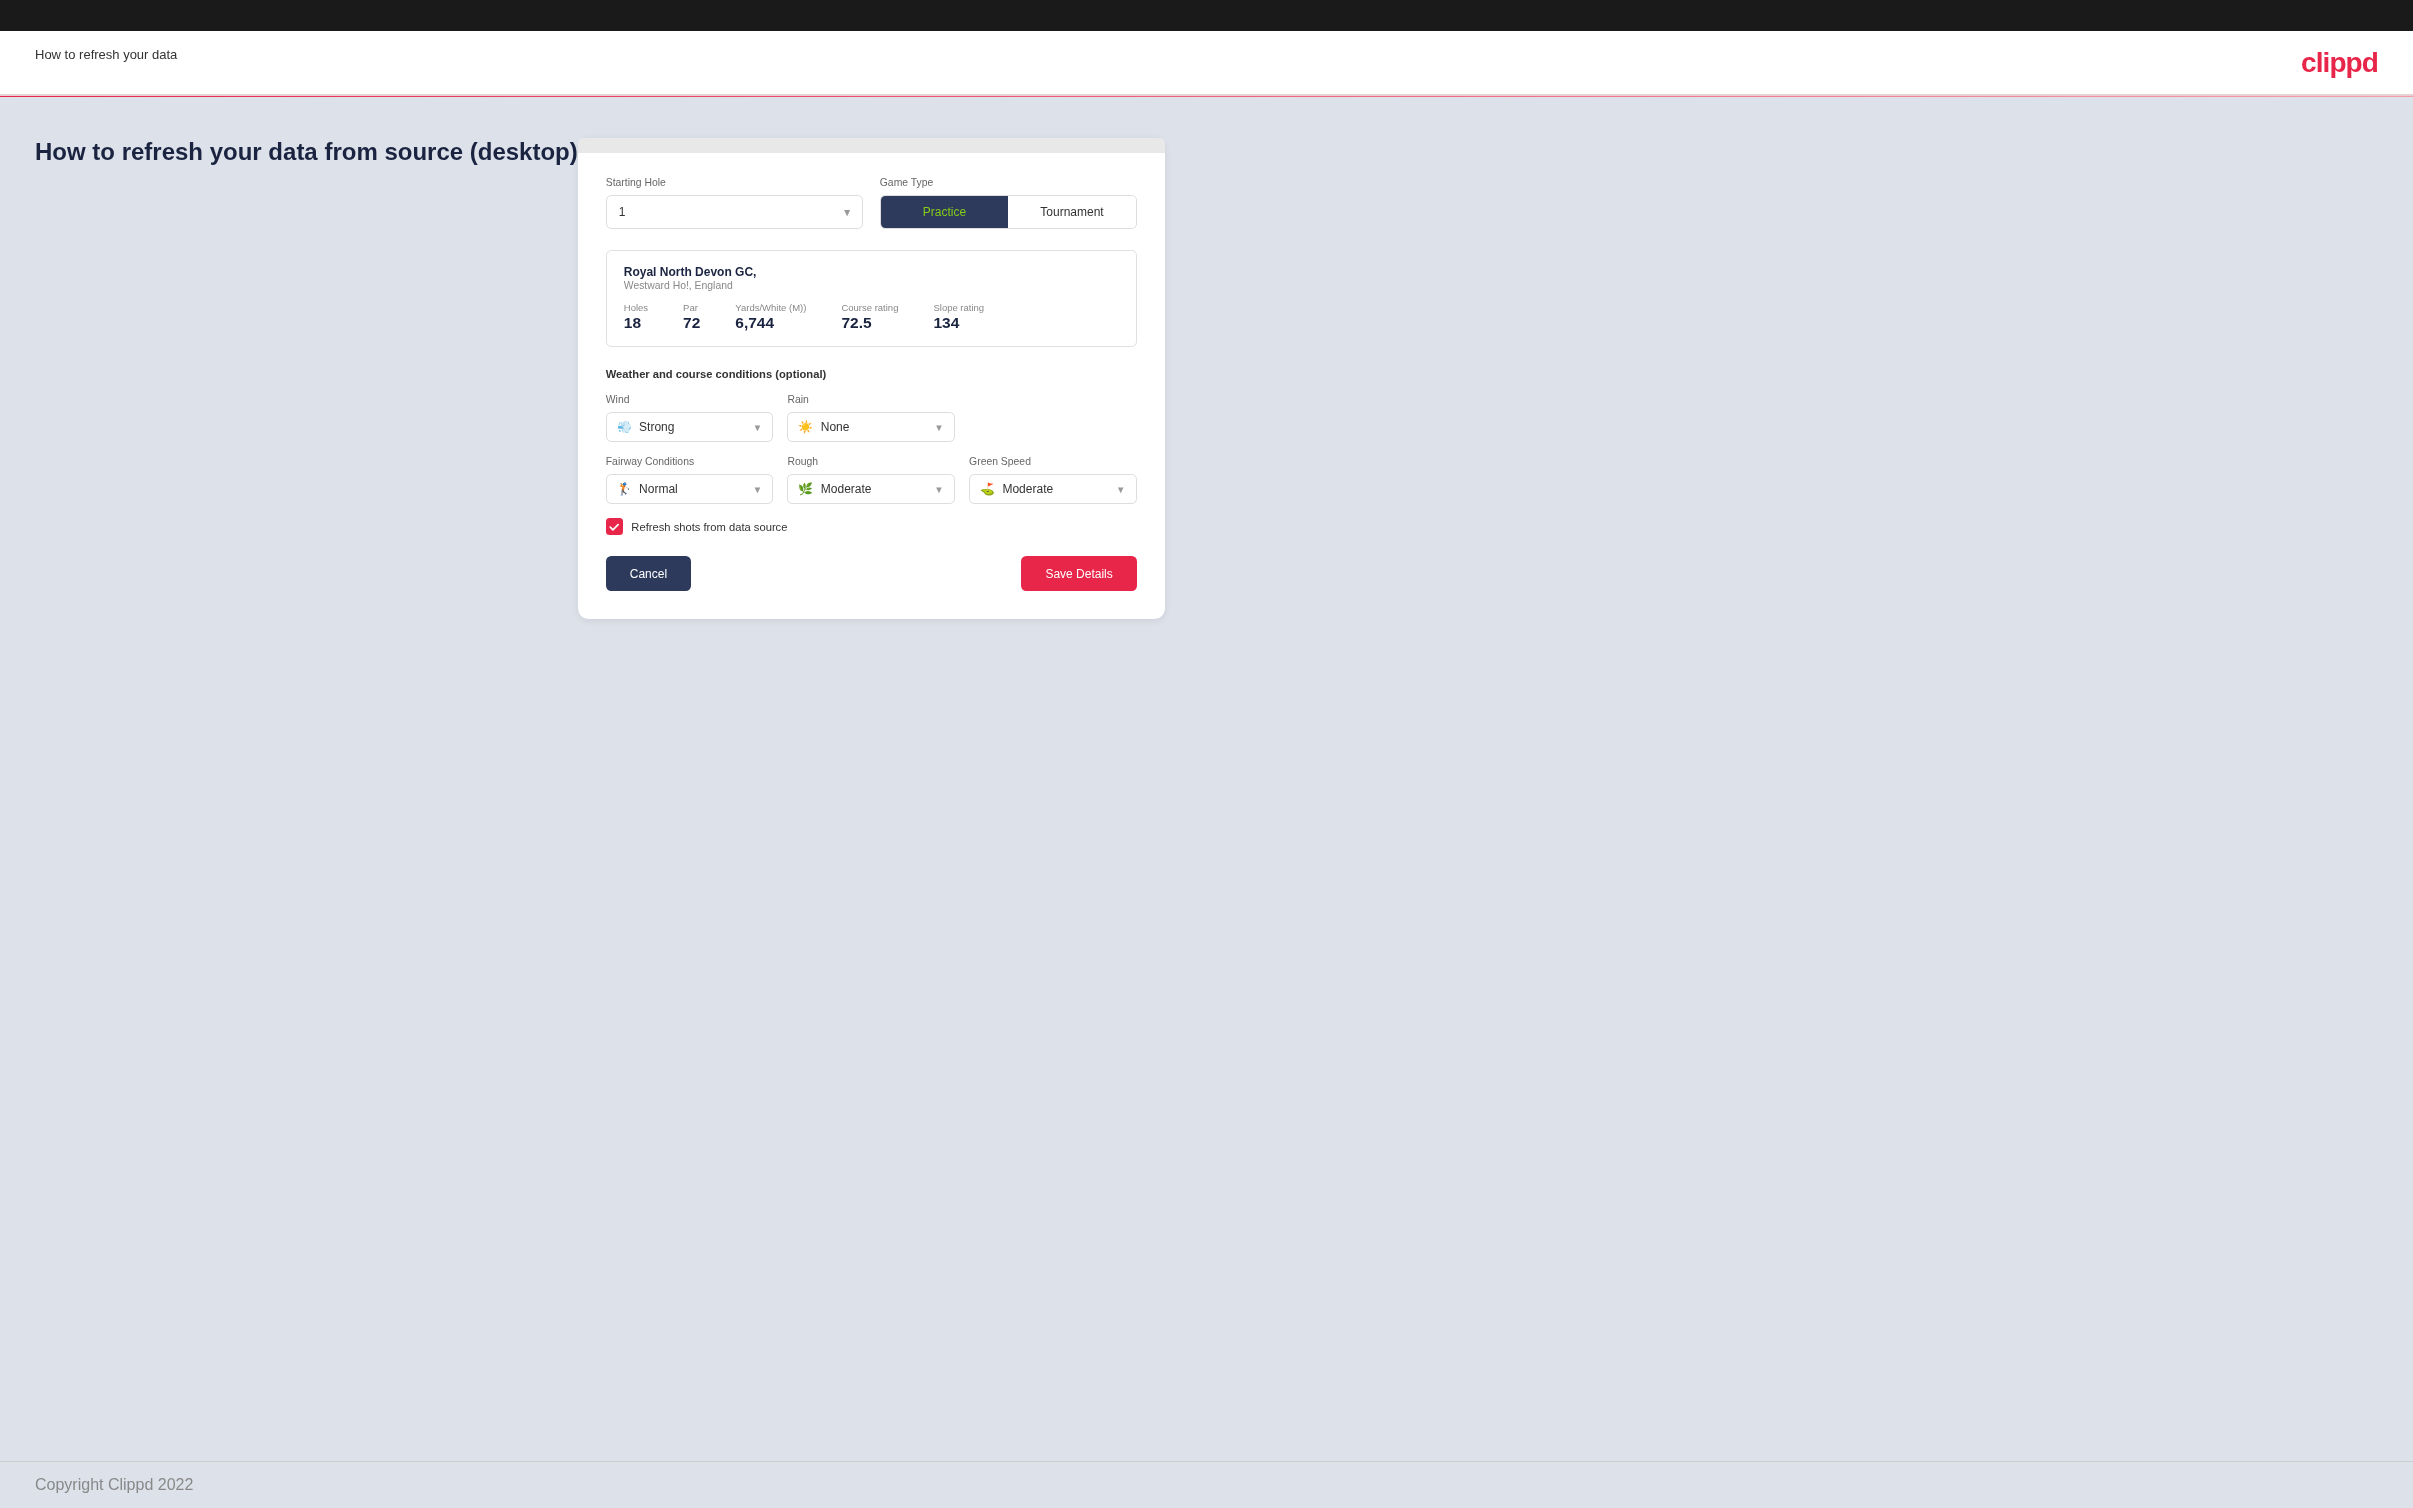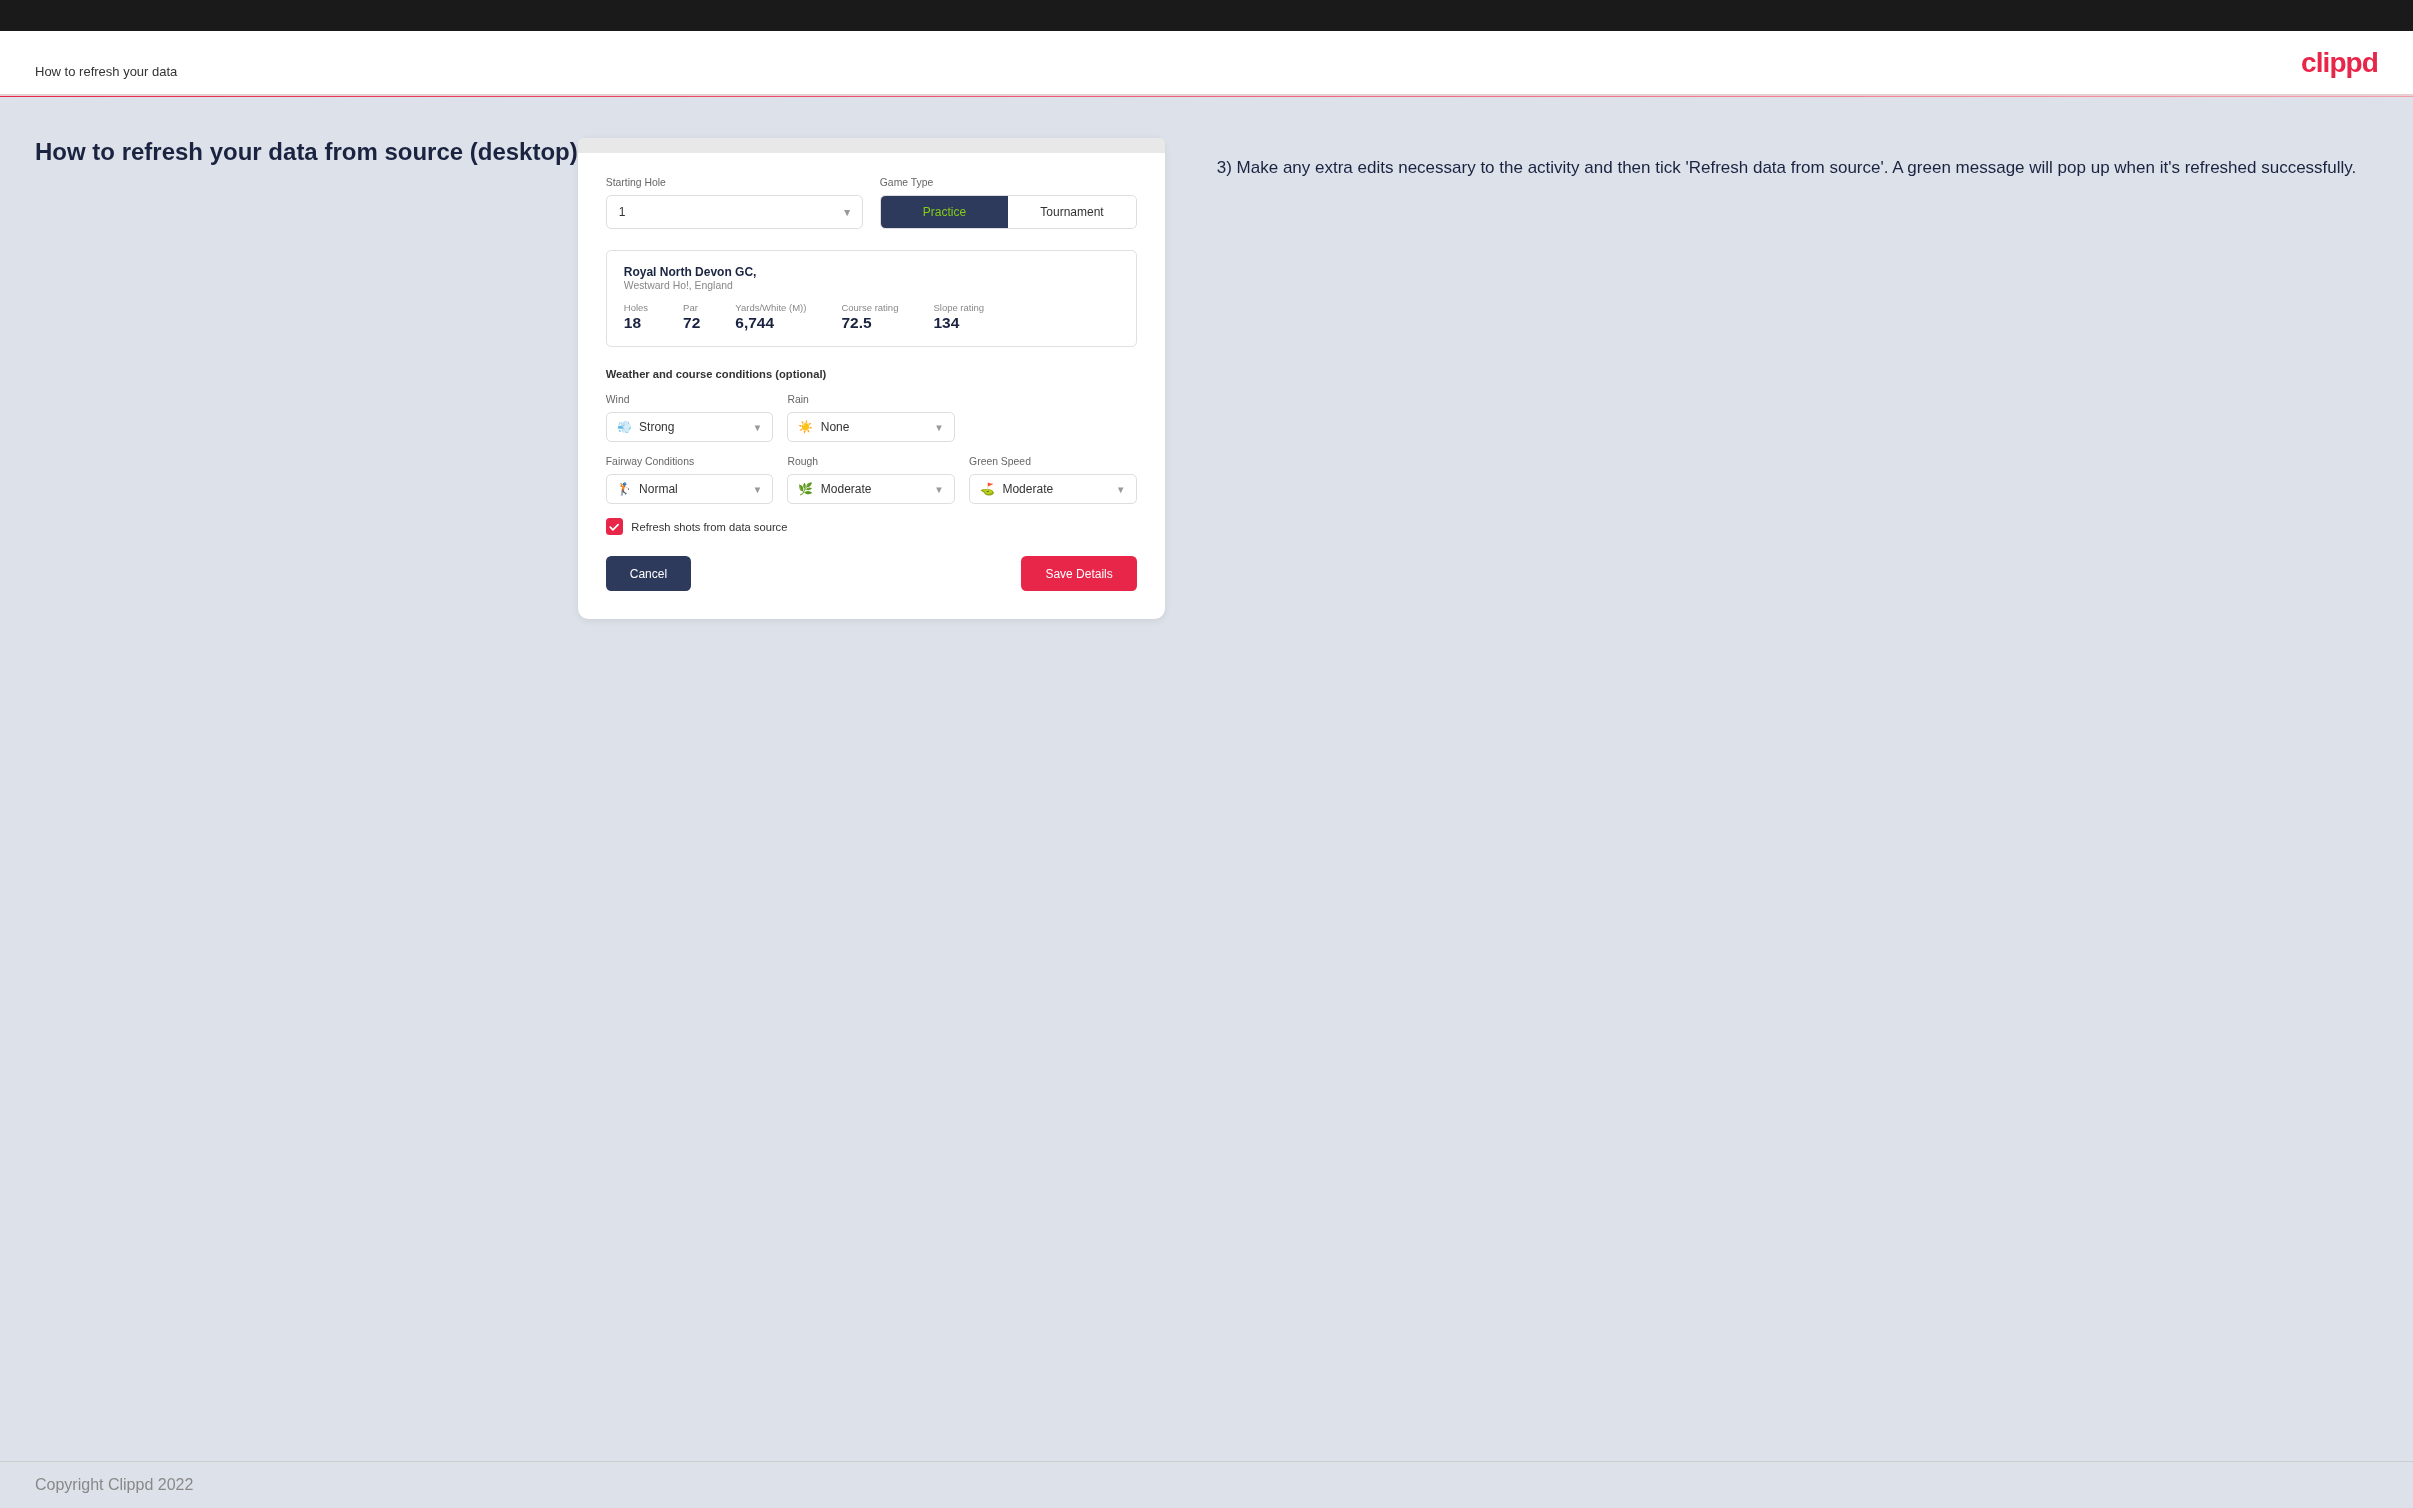--- a/index.html
+++ b/index.html
@@ -12,21 +12,21 @@
     }
     .top-bar {
       background: #1a1a1a;
       height: 31px;
       flex-shrink: 0;
     }
     .header {
       background: #ffffff;
       padding: 15.5px 35px;
       display: flex;
-      align-items: flex-end;
+      align-items: flex-start;
       justify-content: space-between;
       border-bottom: 2.6px solid #e8d0d4;
       flex-shrink: 0;
     }
     .header-title {
       color: #333;
       font-size: 13px;
       font-weight: 400;
     }
     .logo {
@@ -405,22 +405,19 @@
         </div>
         <span class="checkbox-label">Refresh shots from data source</span>
       </div>
 
       <div class="button-row">
         <button class="btn-cancel">Cancel</button>
         <button class="btn-save">Save Details</button>
       </div>
     </div>
 
-    <div class="side-note">
-      <p class="side-note-text">3) Make any extra edits necessary to the activity and then tick 'Refresh data from source'. A green message will pop up when it's refreshed successfully.</p>
-    </div>
   </div>
 </div>
 
 <div class="footer">
   <span class="footer-text">Copyright Clippd 2022</span>
 </div>
 
 
 </body></html>

